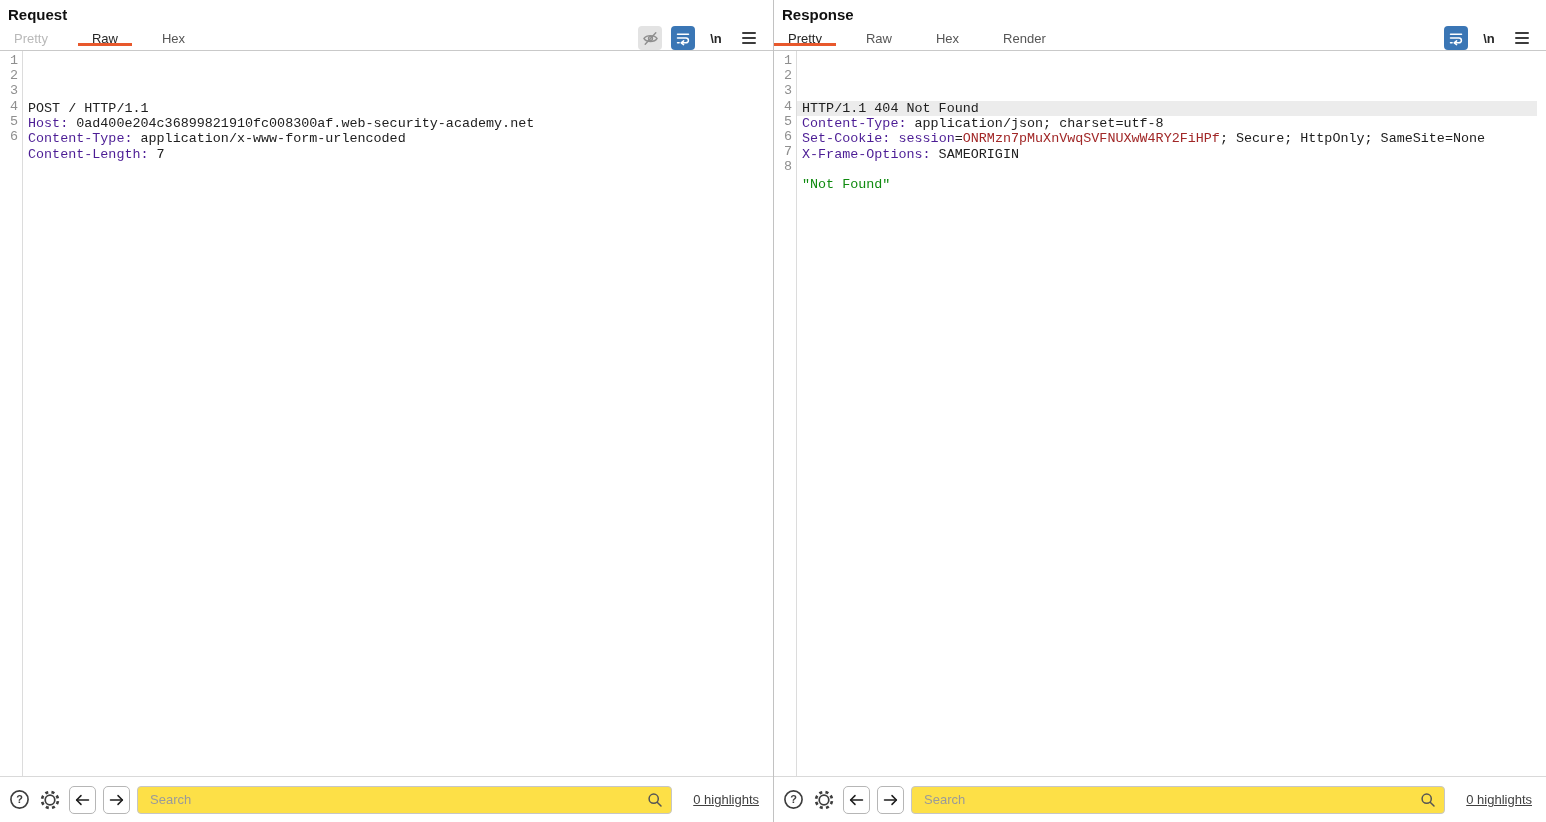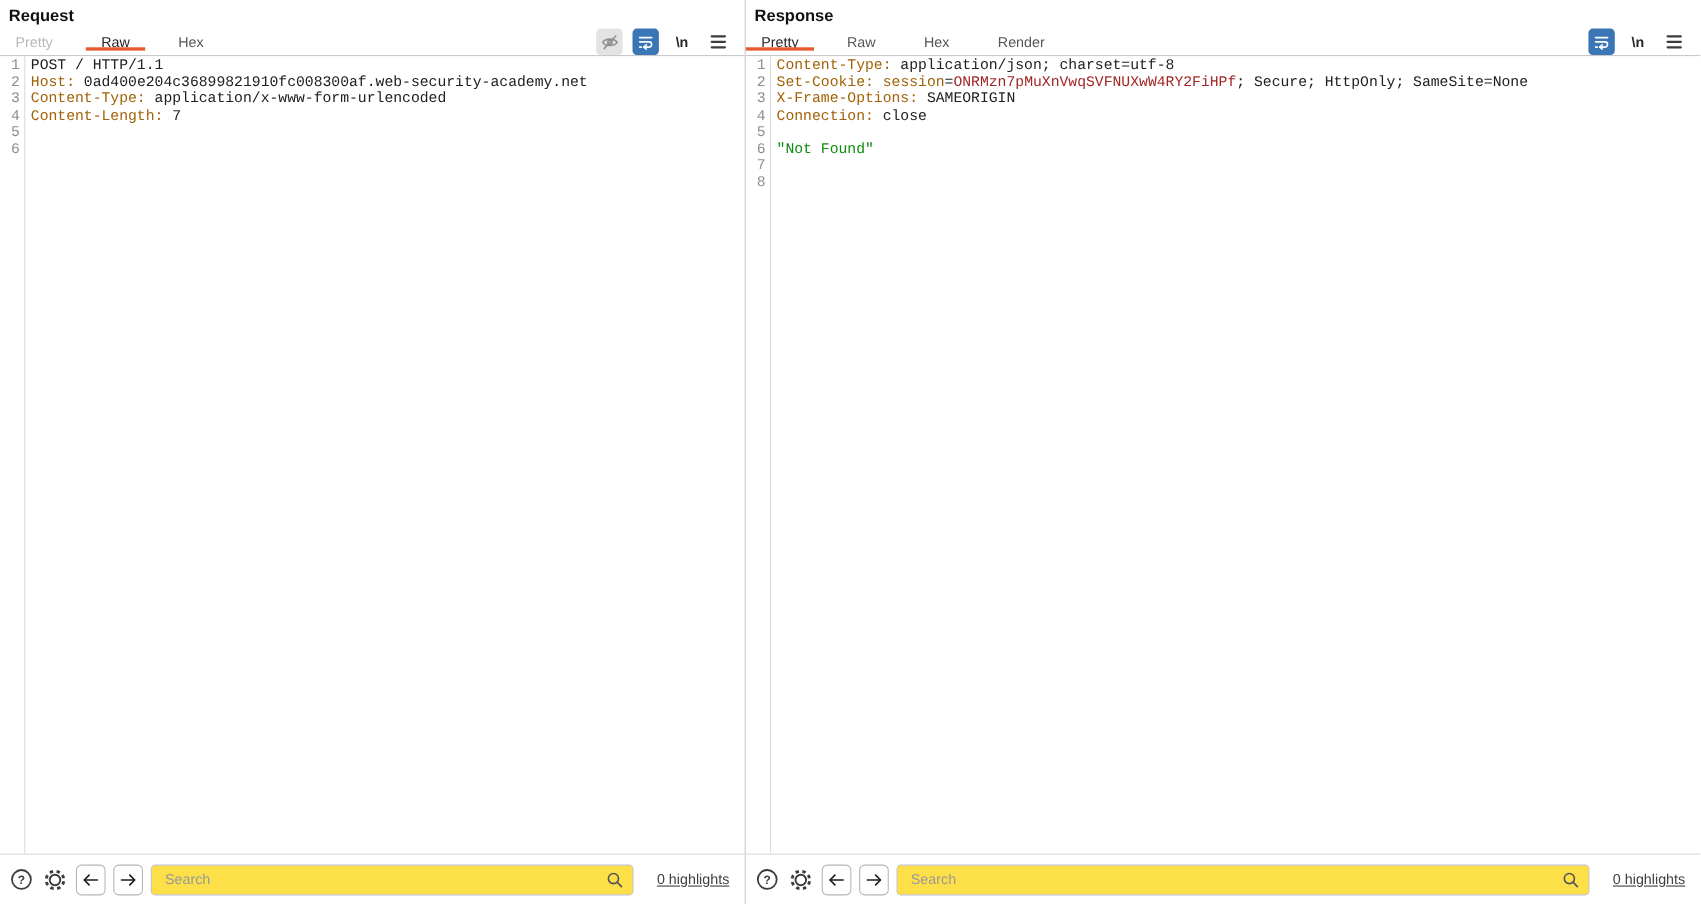--- a/index.html
+++ b/index.html
@@ -4,21 +4,21 @@
 <style>
   * { box-sizing: border-box; }
   html,body { margin:0; padding:0; background:#fff; }
   body {
     width:1546px; height:822px; overflow:hidden;
     font-family:"Liberation Sans", sans-serif;
     -webkit-font-smoothing:antialiased;
   }
   .app { display:flex; width:1546px; height:822px; }
   .panel { display:flex; flex-direction:column; height:100%; background:#fff; }
-  .panel.request  { width:678px; border-right:1px solid #c2c2c2; }
+  .panel.request  { width:774px; border-right:1px solid #c2c2c2; }
   .panel.response { flex:1; }
 
   .panel-title {
     height:26px; padding:6px 8px 0 8px;
     font-size:15px; font-weight:bold; color:#111;
   }
 
   .tabbar { height:24px; display:flex; align-items:center; position:relative;gap:16px; }
   .tab {
     position:relative; padding:0 14px; font-size:13px; color:#565656;
@@ -47,24 +47,24 @@
     flex:1; display:flex; overflow:hidden;
     border-top:1px solid #c9c9c9;
     font-family:"Liberation Mono", monospace;
     font-size:13.4px; line-height:15.2px;
   }
   .gutter {
     width:23px; flex:none; border-right:1px solid #dcdcdc;
     padding:2px 4px 0 0; text-align:right; color:#8f8f8f;
   }
   .gutter .ln { height:15.2px; }
-  .code { flex:1; padding:2px 9px 0 5px; color:#202020; cursor:text; }
+  .code { flex:1; padding:2px 9px 0 5px; color:#202020; cursor:text;margin-top:48px; }
   .code .line { min-height:15.2px; white-space:pre; }
   .code .line.hl { background:#ececec; margin-left:-5px; padding-left:5px; }
-  .tk-k { color:#a16207; }
+  .tk-k { color:#4c1d95; }
   .tk-v { color:#a12727; }
   .tk-s { color:#0f8a0f; }
   .tk-p { color:#202020; }
   .caret { display:inline-block; width:2px; height:13px; background:#000; vertical-align:-2px; }
 
   .statusbar {
     height:46px; flex:none; border-top:1px solid #d9d9d9;
     display:flex; align-items:center; gap:7px; padding:0 0 0 7px;
   }
   .sb-icon { width:24px; height:24px; flex:none; display:flex; align-items:center; justify-content:center; cursor:pointer; }
@@ -226,24 +226,24 @@
           <div class="ln">1</div>
           <div class="ln">2</div>
           <div class="ln">3</div>
           <div class="ln">4</div>
           <div class="ln">5</div>
           <div class="ln">6</div>
           <div class="ln">7</div>
           <div class="ln">8</div>
         </div>
       <div class="code">
+          <div class="line hl"><span class="tk-p">HTTP/1.1 404 Not Found</span></div>
           <div class="line"><span class="tk-k">Content-Type:</span><span class="tk-p"> application/json; charset=utf-8</span></div>
           <div class="line"><span class="tk-k">Set-Cookie:</span><span class="tk-p"> </span><span class="tk-k">session</span><span class="tk-p">=</span><span class="tk-v">ONRMzn7pMuXnVwqSVFNUXwW4RY2FiHPf</span><span class="tk-p">; Secure; HttpOnly; SameSite=None</span></div>
           <div class="line"><span class="tk-k">X-Frame-Options:</span><span class="tk-p"> SAMEORIGIN</span></div>
-          <div class="line"><span class="tk-k">Connection:</span><span class="tk-p"> close</span></div>
           <div class="line"></div>
           <div class="line"><span class="tk-s">"Not Found"</span></div>
         </div>
     </div>
 
     <div class="statusbar">
       <div class="sb-icon">
         <svg width="21" height="21" viewBox="0 0 22 22">
           <circle cx="11" cy="11" r="9" fill="none" stroke="#3d3d3d" stroke-width="1.7"></circle>
           <text x="11" y="15" text-anchor="middle" font-size="11.5" font-weight="bold" fill="#3d3d3d" font-family="Liberation Sans, sans-serif">?</text>

